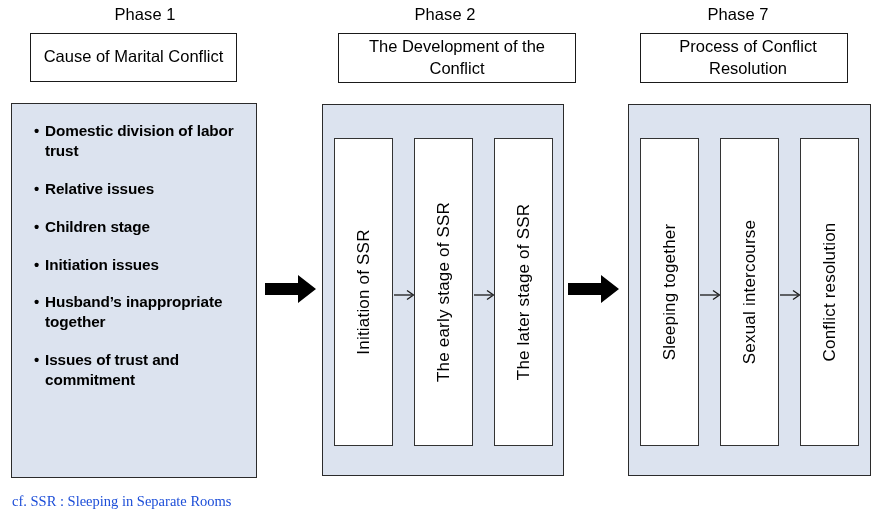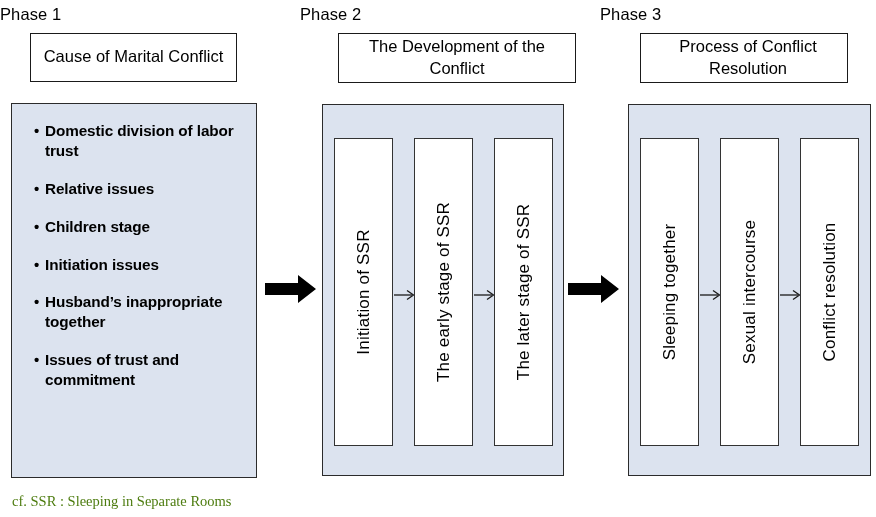--- a/index.html
+++ b/index.html
@@ -32,21 +32,21 @@
   .phase-col.p1 { left: 0px;   width: 290px; }
   .phase-col.p2 { left: 300px; width: 290px; }
   .phase-col.p3 { left: 600px; width: 276px; }
 
   
   .phase-heading {
     position: absolute;
     top: 5px;
     left: 0;
     width: 100%;
-    text-align: left;
+    text-align: center;
     font-size: 16.5px;
     letter-spacing: 0.1px;
     color: #000;
   }
 
   
   .phase-title-box {
     position: absolute;
     top: 33px;
     background: #ffffff;
@@ -146,21 +146,21 @@
   .block-arrow.arrow-1 { left: 265px; }
   .block-arrow.arrow-2 { left: 568px; }
 
   
   .footnote {
     position: absolute;
     left: 12px;
     top: 493px;
     font-family: "Liberation Serif", serif;
     font-size: 14.5px;
-    color: #4d7c0f;
+    color: #1d4ed8;
     white-space: nowrap;
   }
 </style>
 </head>
 <body>
 
 <div class="canvas">
 
   <div class="phase-col p1">
     <div class="phase-heading">Phase 1</div>
@@ -250,21 +250,21 @@
     </div>
   </div>
 
   <div class="block-arrow arrow-2">
     <svg width="52" height="30" viewBox="0 0 52 30">
       <polygon points="0,9 33,9 33,1 51,15 33,29 33,21 0,21" fill="#000000"></polygon>
     </svg>
   </div>
 
   <div class="phase-col p3">
-    <div class="phase-heading">Phase 3</div>
+    <div class="phase-heading">Phase 7</div>
 
     <div class="phase-title-box">
       <span>Process of Conflict Resolution</span>
     </div>
 
     <div class="panel">
 
       <div class="vbox b1">
         <span class="vbox-label">Sleeping together</span>
       </div>

